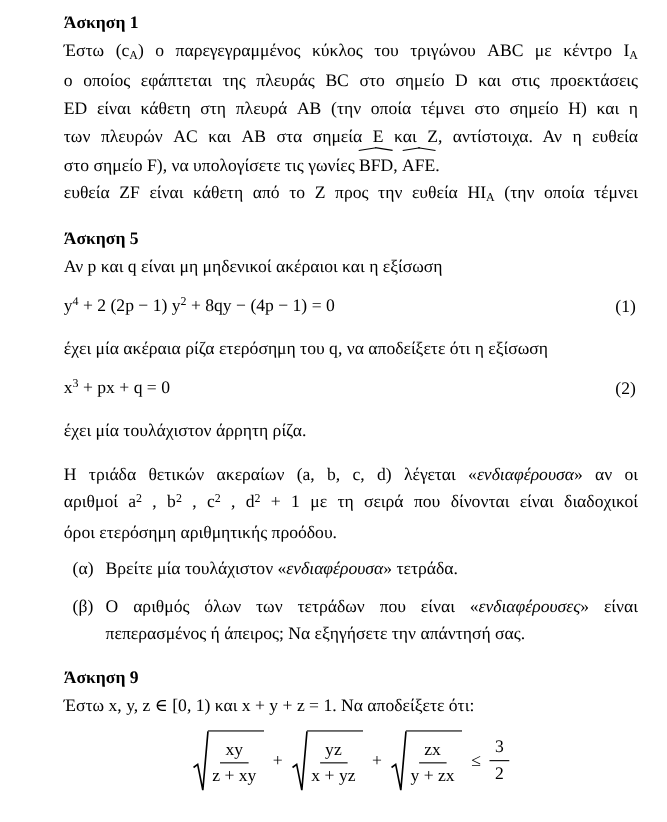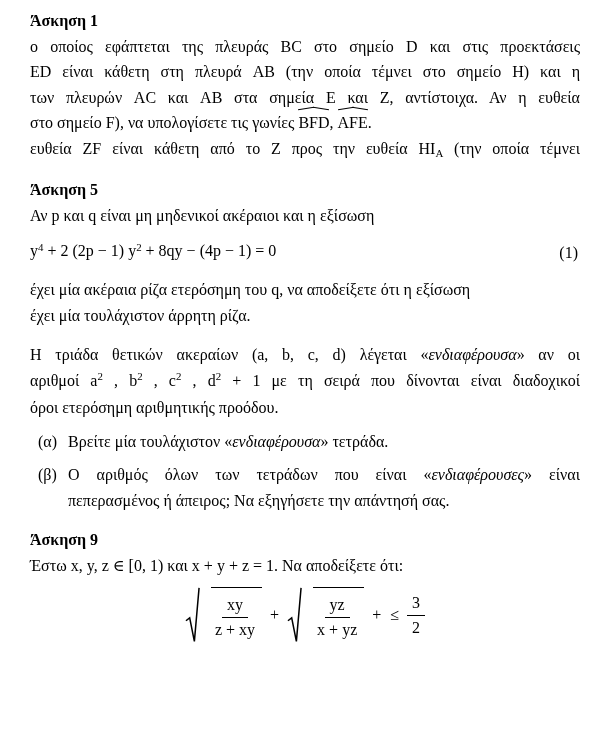--- a/index.html
+++ b/index.html
@@ -9,21 +9,21 @@
     width: 606px; height: 747px;
     box-sizing: border-box;
     padding: 8px 26px 0 30px;
     background: #ffffff;
     color: #000000;
     font-family: "Liberation Serif", "DejaVu Serif", serif;
     font-size: 16px;
     line-height: 25.5px;
     overflow: hidden;
   }
-  .exercise { margin-top: 14px; }
+  .exercise { margin-top: 14px; margin-left: 28px; }
   .exercise:first-child { margin-top: 0; }
   .ex-heading { font-weight: bold; }
   .line { white-space: normal; }
   .line.j { text-align: justify; text-align-last: justify; }
   .msub { font-size: 68%; position: relative; top: 0.28em; letter-spacing: 0; }
   .msup { font-size: 68%; position: relative; top: -0.5em; }
   .hat { position: relative; display: inline-block; }
   .hat::before, .hat::after {
     content: ""; position: absolute; top: -2.5px; height: 1.1px; background: #000; width: 53%;
   }
@@ -32,55 +32,57 @@
   .equation { position: relative; margin: 9px 0 11px; line-height: 27px; }
   .eq-number { position: absolute; right: 2px; top: 50%; transform: translateY(-50%); }
   .list { margin-top: 5px; }
   .list-item { display: flex; margin-top: 8px; }
   .item-label { flex: none; width: 30px; padding-left: 8px; }
   .item-body { flex: 1; }
   .display-formula {
     display: flex; justify-content: center; align-items: center;
     margin-top: 9px; gap: 7px; line-height: normal;
   }
-  .sqrt { display: inline-flex; align-items: stretch; gap: 12px; }
+  .sqrt { display: inline-flex; align-items: stretch; }
   .rad-svg { width: 15px; align-self: stretch; flex: none; margin-right: -1px; }
   .radicand {
     border-top: 1.4px solid #000;
     padding: 3px 7px 0 4px;
     display: flex; align-items: center;
   }
   .frac { display: inline-flex; flex-direction: column; align-items: center; line-height: 1.2; }
   .frac .fnum { padding: 0 5px 2px; border-bottom: 1.3px solid #000; }
   .frac .fden { padding-top: 2px; }
   .op, .relation { padding: 0 1px; }
 </style>
 </head>
 <body>
 
 <main class="page" id="doc-root">
     <section class="exercise">
       <div class="ex-heading">Άσκηση 1</div>
       <div class="para">
+        <div class="line j">Έστω (c<span class="msub">A</span>) ο παρεγεγραμμένος κύκλος του τριγώνου ABC με κέντρο I<span class="msub">A</span></div>
         <div class="line j">ο οποίος εφάπτεται της πλευράς BC στο σημείο D και στις προεκτάσεις</div>
         <div class="line j">ED είναι κάθετη στη πλευρά AB (την οποία τέμνει στο σημείο H) και η</div>
         <div class="line j">των πλευρών AC και AB στα σημεία E και Z, αντίστοιχα. Αν η ευθεία</div>
         <div class="line">στο σημείο F), να υπολογίσετε τις γωνίες <span class="hat">BFD</span>, <span class="hat">AFE</span>.</div>
         <div class="line j">ευθεία ZF είναι κάθετη από το Z προς την ευθεία HI<span class="msub">A</span> (την οποία τέμνει</div>
       </div>
     </section>
     <section class="exercise">
       <div class="ex-heading">Άσκηση 5</div>
       <div class="para">
         <div class="line">Αν p και q είναι μη μηδενικοί ακέραιοι και η εξίσωση</div>
       </div>
       <div class="equation"><span class="eq-math">y<span class="msup">4</span> + 2 (2p − 1) y<span class="msup">2</span> + 8qy − (4p − 1) = 0</span><span class="eq-number">(1)</span></div>
       <div class="para">
         <div class="line">έχει μία ακέραια ρίζα ετερόσημη του q, να αποδείξετε ότι η εξίσωση</div>
       </div>
+      <div class="equation"><span class="eq-math">x<span class="msup">3</span> + px + q = 0</span><span class="eq-number">(2)</span></div>
       <div class="para">
         <div class="line">έχει μία τουλάχιστον άρρητη ρίζα.</div>
       </div>
     </section>
     <section class="exercise">
       <div class="para">
         <div class="line j">Η τριάδα θετικών ακεραίων (a, b, c, d) λέγεται «<i>ενδιαφέρουσα</i>» αν οι</div>
         <div class="line j">αριθμοί a<span class="msup">2</span> , b<span class="msup">2</span> , c<span class="msup">2</span> , d<span class="msup">2</span> + 1 με τη σειρά που δίνονται είναι διαδοχικοί</div>
         <div class="line">όροι ετερόσημη αριθμητικής προόδου.</div>
       </div>
@@ -123,20 +125,31 @@
             <polyline points="1,36 5,33 10,58 15,1" fill="none" stroke="#000000" stroke-width="1.5" vector-effect="non-scaling-stroke"></polyline>
           </svg>
           <span class="radicand">
             <span class="frac">
               <span class="fnum">yz</span>
               <span class="fden">x + yz</span>
             </span>
           </span>
         </span>
         <span class="op">+</span>
+        <span class="sqrt">
+          <svg viewBox="0 0 16 60" preserveAspectRatio="none" class="rad-svg">
+            <polyline points="1,36 5,33 10,58 15,1" fill="none" stroke="#000000" stroke-width="1.5" vector-effect="non-scaling-stroke"></polyline>
+          </svg>
+          <span class="radicand">
+            <span class="frac">
+              <span class="fnum">zx</span>
+              <span class="fden">y + zx</span>
+            </span>
+          </span>
+        </span>
         <span class="relation">≤</span>
         <span class="frac">
           <span class="fnum">3</span>
           <span class="fden">2</span>
         </span>
       </div>
     </section>
   </main>
 
 </body></html>

